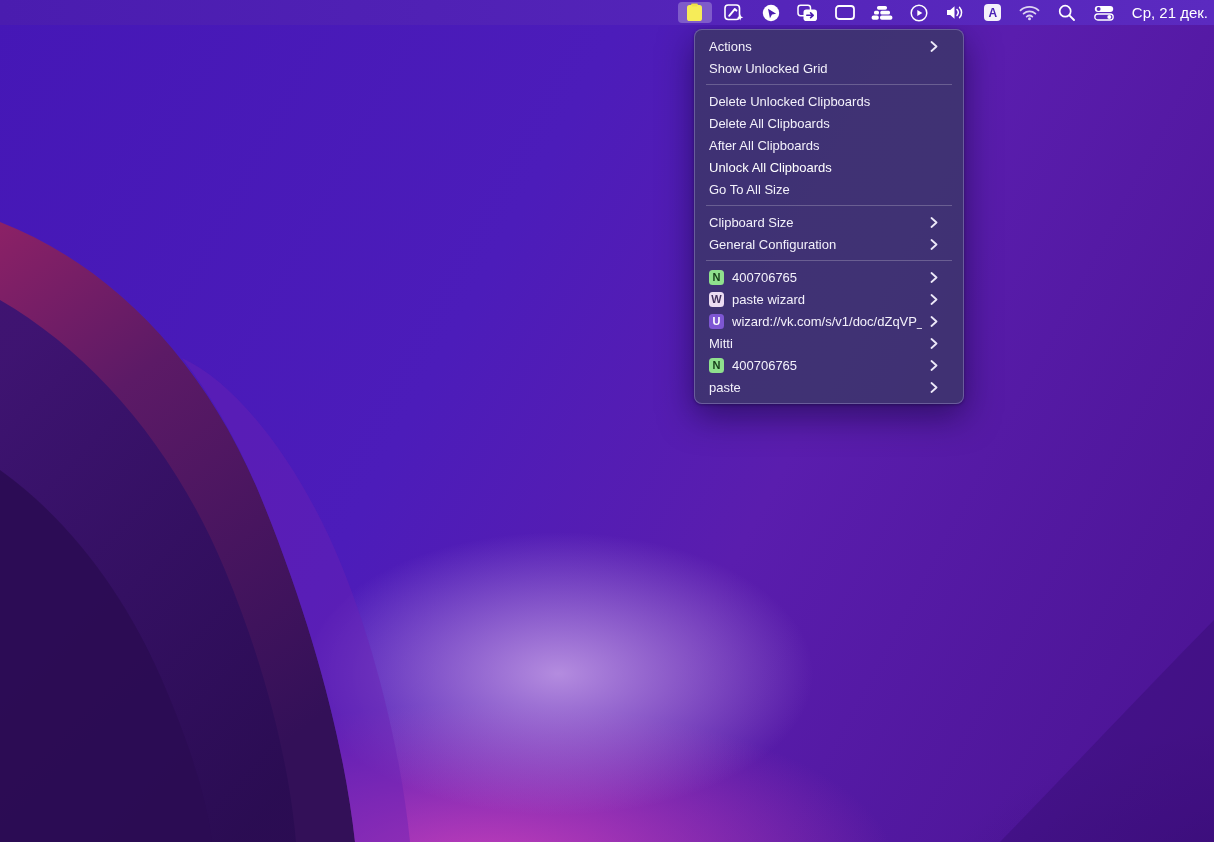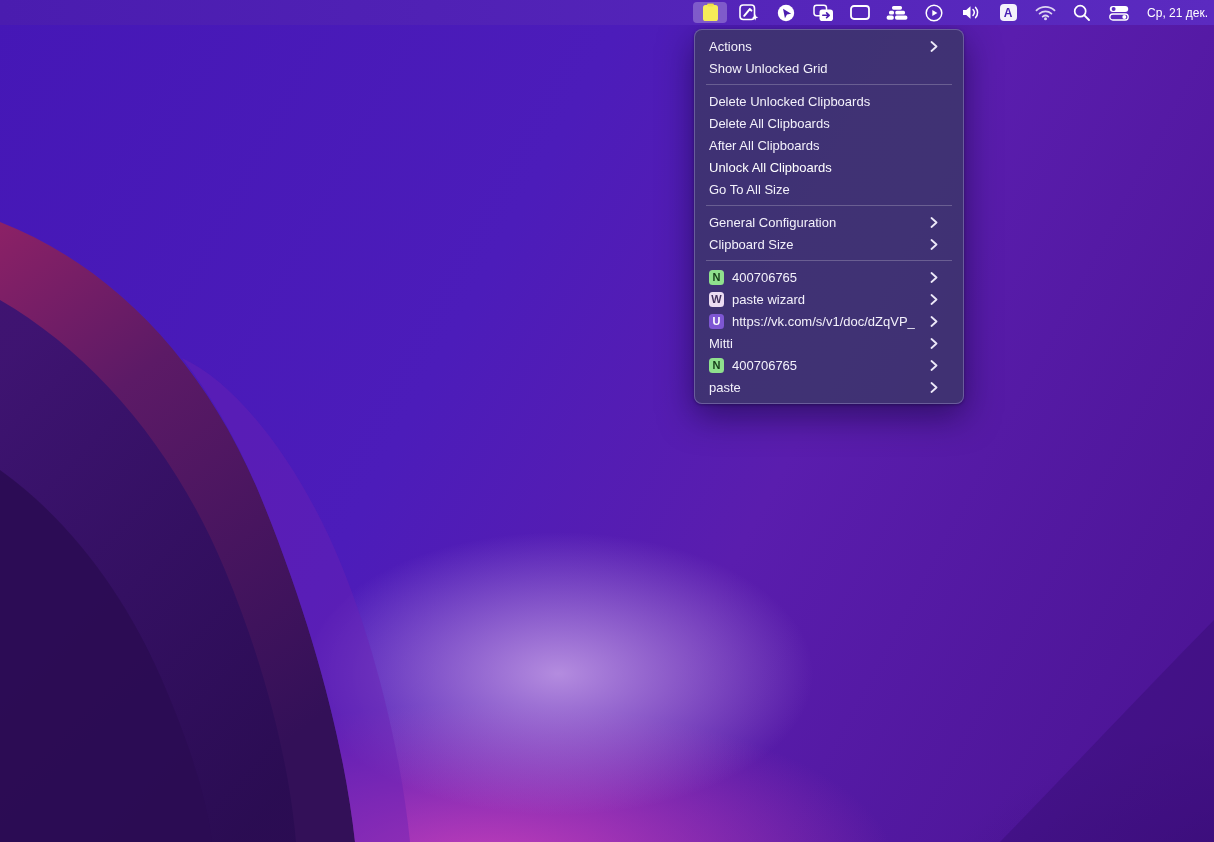--- a/index.html
+++ b/index.html
@@ -21,21 +21,21 @@
   .menubar{
     position:absolute;top:0;left:0;right:0;height:25px;
     background:linear-gradient(90deg,#4a1caf,#5b2ac0);
     display:flex;align-items:center;justify-content:flex-end;
     gap:7px;padding-right:4px;box-sizing:border-box;z-index:5;
   }
   .status-item{min-width:26px;height:25px;display:flex;align-items:center;justify-content:center;padding:0 2px;position:relative;}
   .status-item.selected{background:rgba(255,255,255,0.25);border-radius:4px;height:21px;width:30px;}
   .kbd-a{width:17px;height:17px;border-radius:4px;background:#f4f1fb;color:#4a21b5;
     font-size:12px;font-weight:700;display:flex;align-items:center;justify-content:center;}
-  .clock{color:#ffffff;font-size:12px;white-space:nowrap;padding:0 2px 0 6px;}
+  .clock{color:#ffffff;font-size:15px;white-space:nowrap;padding:0 2px 0 6px;}
   .dim{opacity:0.8;}
   
   .dropdown{
     position:absolute;left:694px;top:29px;width:270px;box-sizing:border-box;
     background:rgba(63,51,114,0.97);
     border:1px solid rgba(170,160,215,0.4);
     border-radius:8px;padding:5px 0;z-index:4;
     box-shadow:0 12px 34px rgba(10,4,40,0.5), 0 1px 3px rgba(10,4,40,0.4);
   }
   .menu-item{
@@ -196,29 +196,29 @@
       <span class="label">After All Clipboards</span>
     </div>
     <div class="menu-item disabled">
       <span class="label">Unlock All Clipboards</span>
     </div>
     <div class="menu-item">
       <span class="label">Go To All Size</span>
     </div>
     <div class="menu-sep"></div>
     <div class="menu-item">
+      <span class="label">Clipboard Size</span>
+      <span class="chev">
+        <svg width="8" height="11" viewBox="0 0 8 11">
+          <path d="M1.5 1 L6.5 5.5 L1.5 10" fill="none" stroke="currentColor" stroke-width="1.8" stroke-linecap="round" stroke-linejoin="round"></path>
+        </svg>
+      </span>
+    </div>
+    <div class="menu-item">
       <span class="label">General Configuration</span>
-      <span class="chev">
-        <svg width="8" height="11" viewBox="0 0 8 11">
-          <path d="M1.5 1 L6.5 5.5 L1.5 10" fill="none" stroke="currentColor" stroke-width="1.8" stroke-linecap="round" stroke-linejoin="round"></path>
-        </svg>
-      </span>
-    </div>
-    <div class="menu-item">
-      <span class="label">Clipboard Size</span>
       <span class="chev">
         <svg width="8" height="11" viewBox="0 0 8 11">
           <path d="M1.5 1 L6.5 5.5 L1.5 10" fill="none" stroke="currentColor" stroke-width="1.8" stroke-linecap="round" stroke-linejoin="round"></path>
         </svg>
       </span>
     </div>
     <div class="menu-sep"></div>
     <div class="menu-item">
       <span class="badge" style="background: rgb(143, 224, 141); color: rgb(23, 65, 26);">N</span>
       <span class="label">400706765</span>
@@ -232,21 +232,21 @@
       <span class="badge" style="background: rgb(236, 220, 242); color: rgb(67, 49, 94);">W</span>
       <span class="label">paste wizard</span>
       <span class="chev">
         <svg width="8" height="11" viewBox="0 0 8 11">
           <path d="M1.5 1 L6.5 5.5 L1.5 10" fill="none" stroke="currentColor" stroke-width="1.8" stroke-linecap="round" stroke-linejoin="round"></path>
         </svg>
       </span>
     </div>
     <div class="menu-item">
       <span class="badge" style="background: rgb(126, 86, 211); color: rgb(255, 255, 255);">U</span>
-      <span class="label">https://vk.com/s/v1/doc/dZqVP_</span>
+      <span class="label">wizard://vk.com/s/v1/doc/dZqVP_</span>
       <span class="chev">
         <svg width="8" height="11" viewBox="0 0 8 11">
           <path d="M1.5 1 L6.5 5.5 L1.5 10" fill="none" stroke="currentColor" stroke-width="1.8" stroke-linecap="round" stroke-linejoin="round"></path>
         </svg>
       </span>
     </div>
     <div class="menu-item">
       <span class="label">Mitti</span>
       <span class="chev">
         <svg width="8" height="11" viewBox="0 0 8 11">

